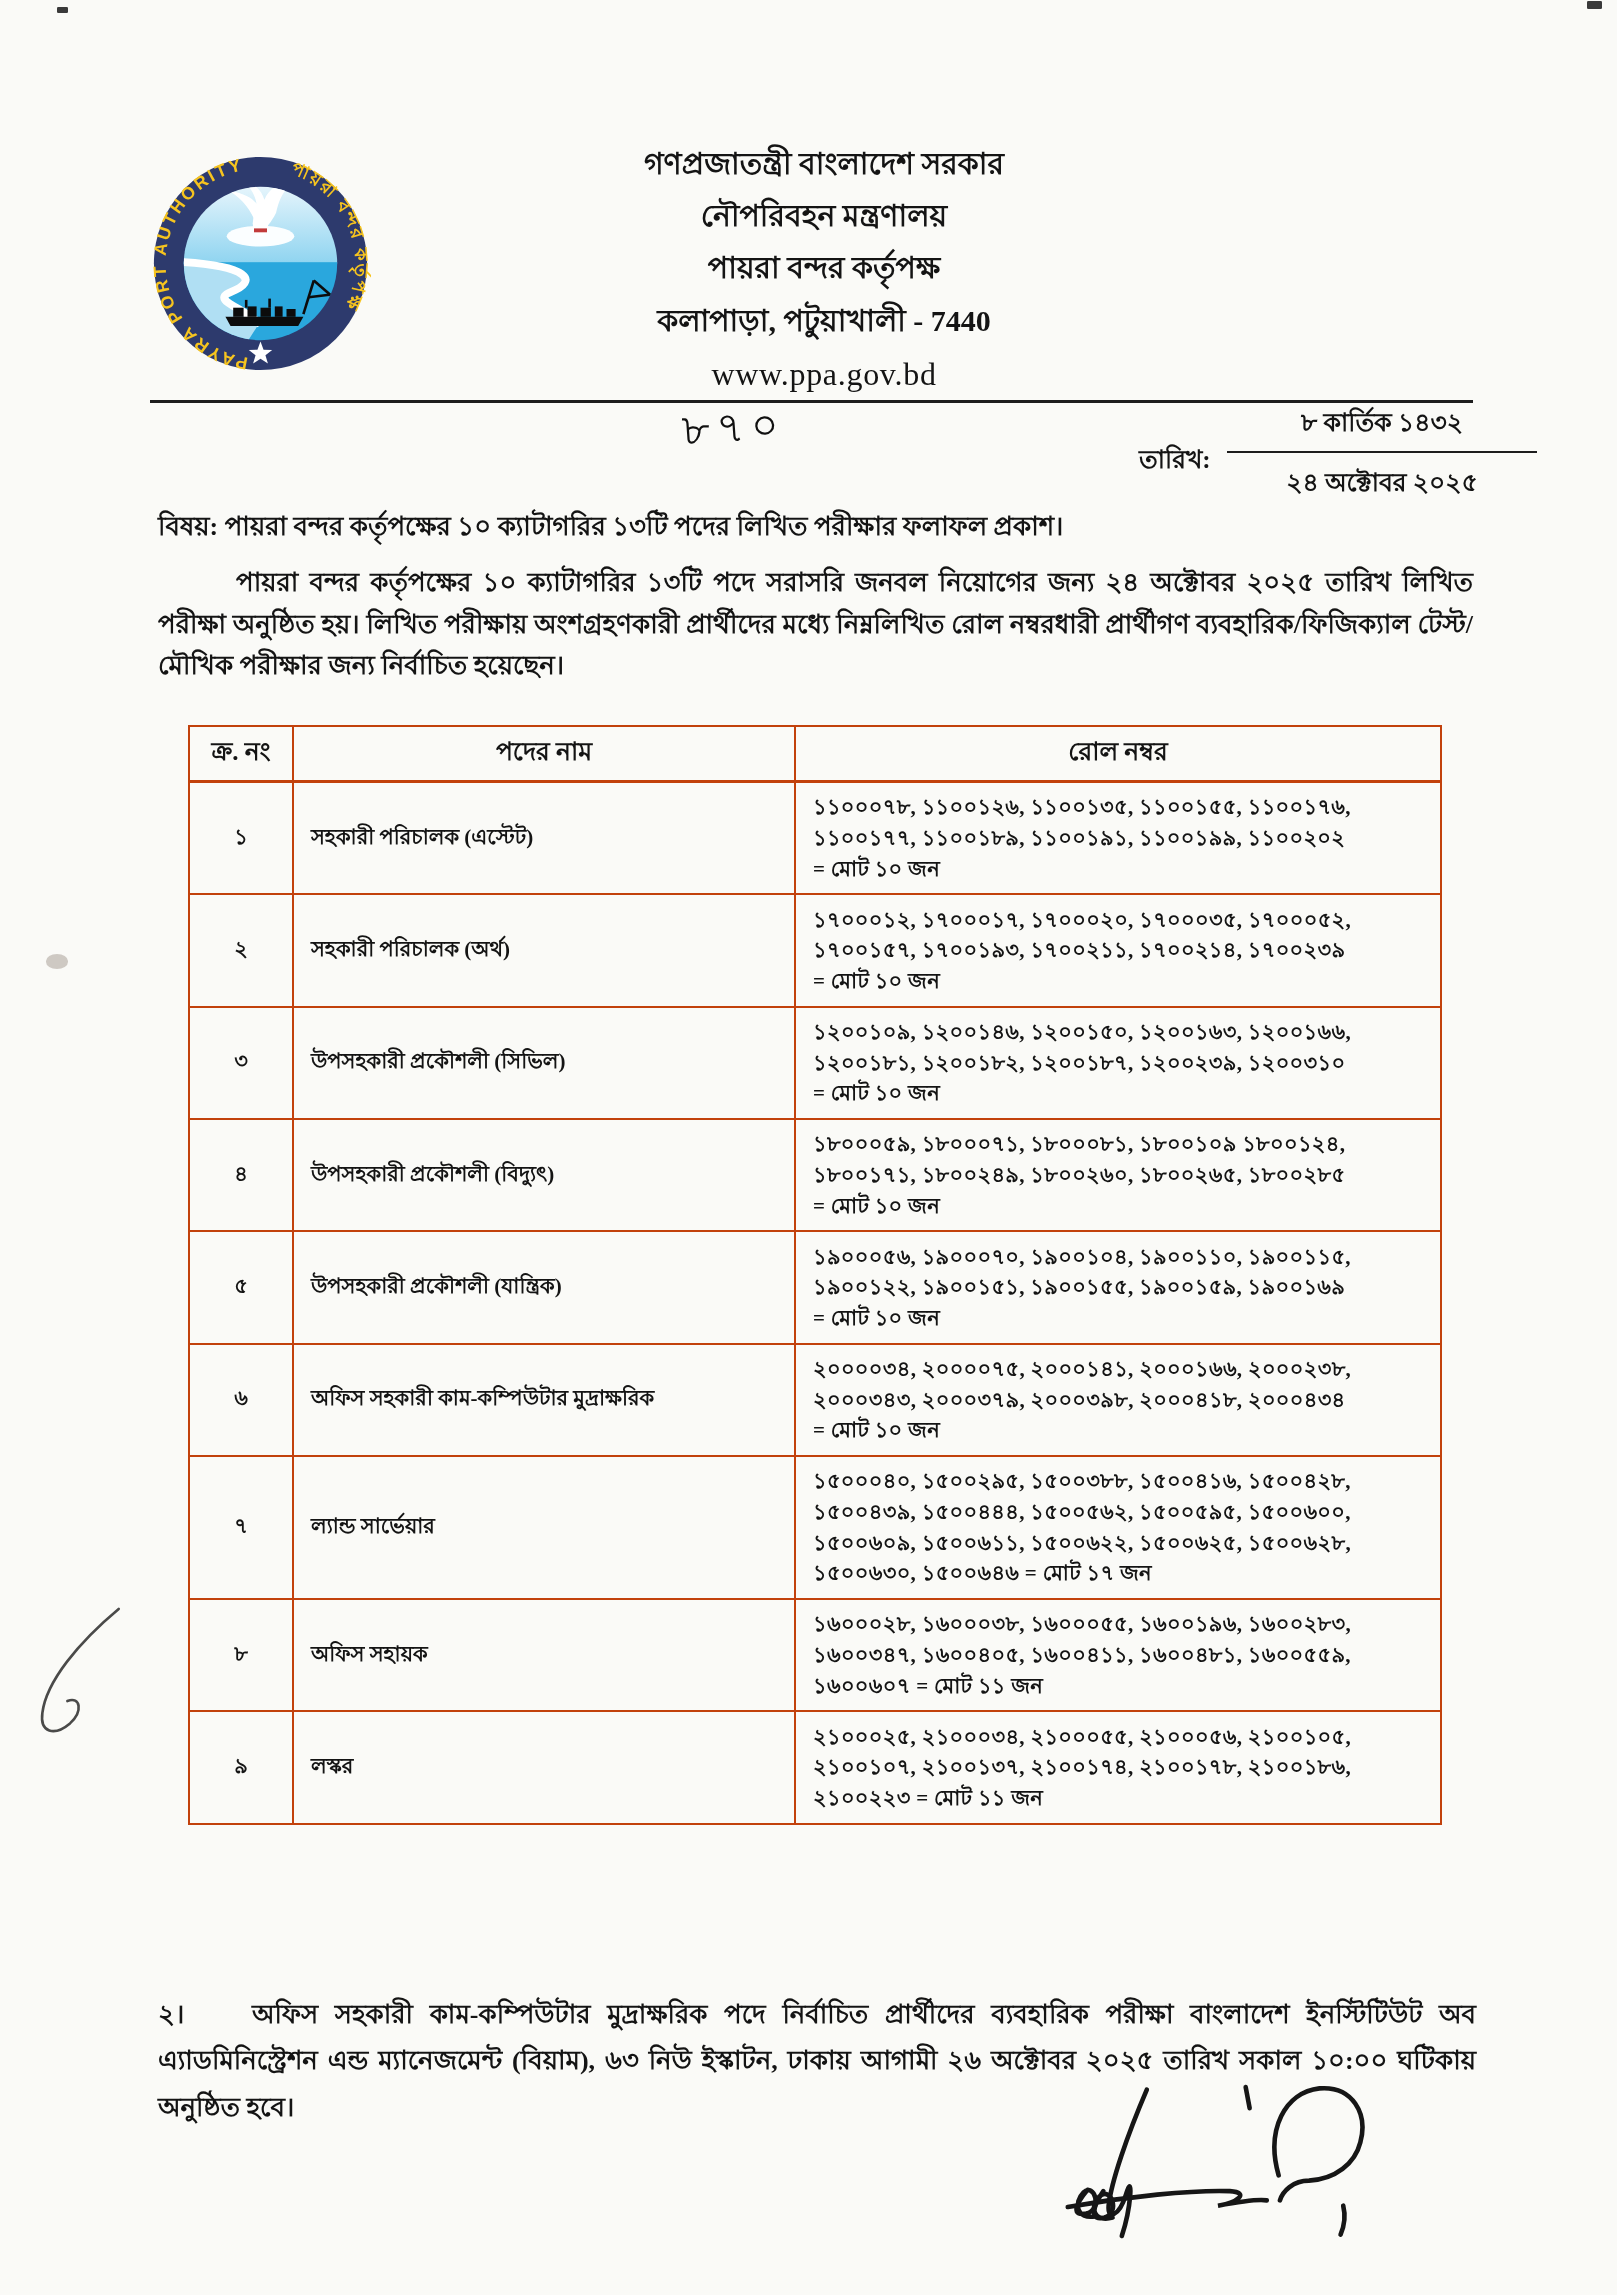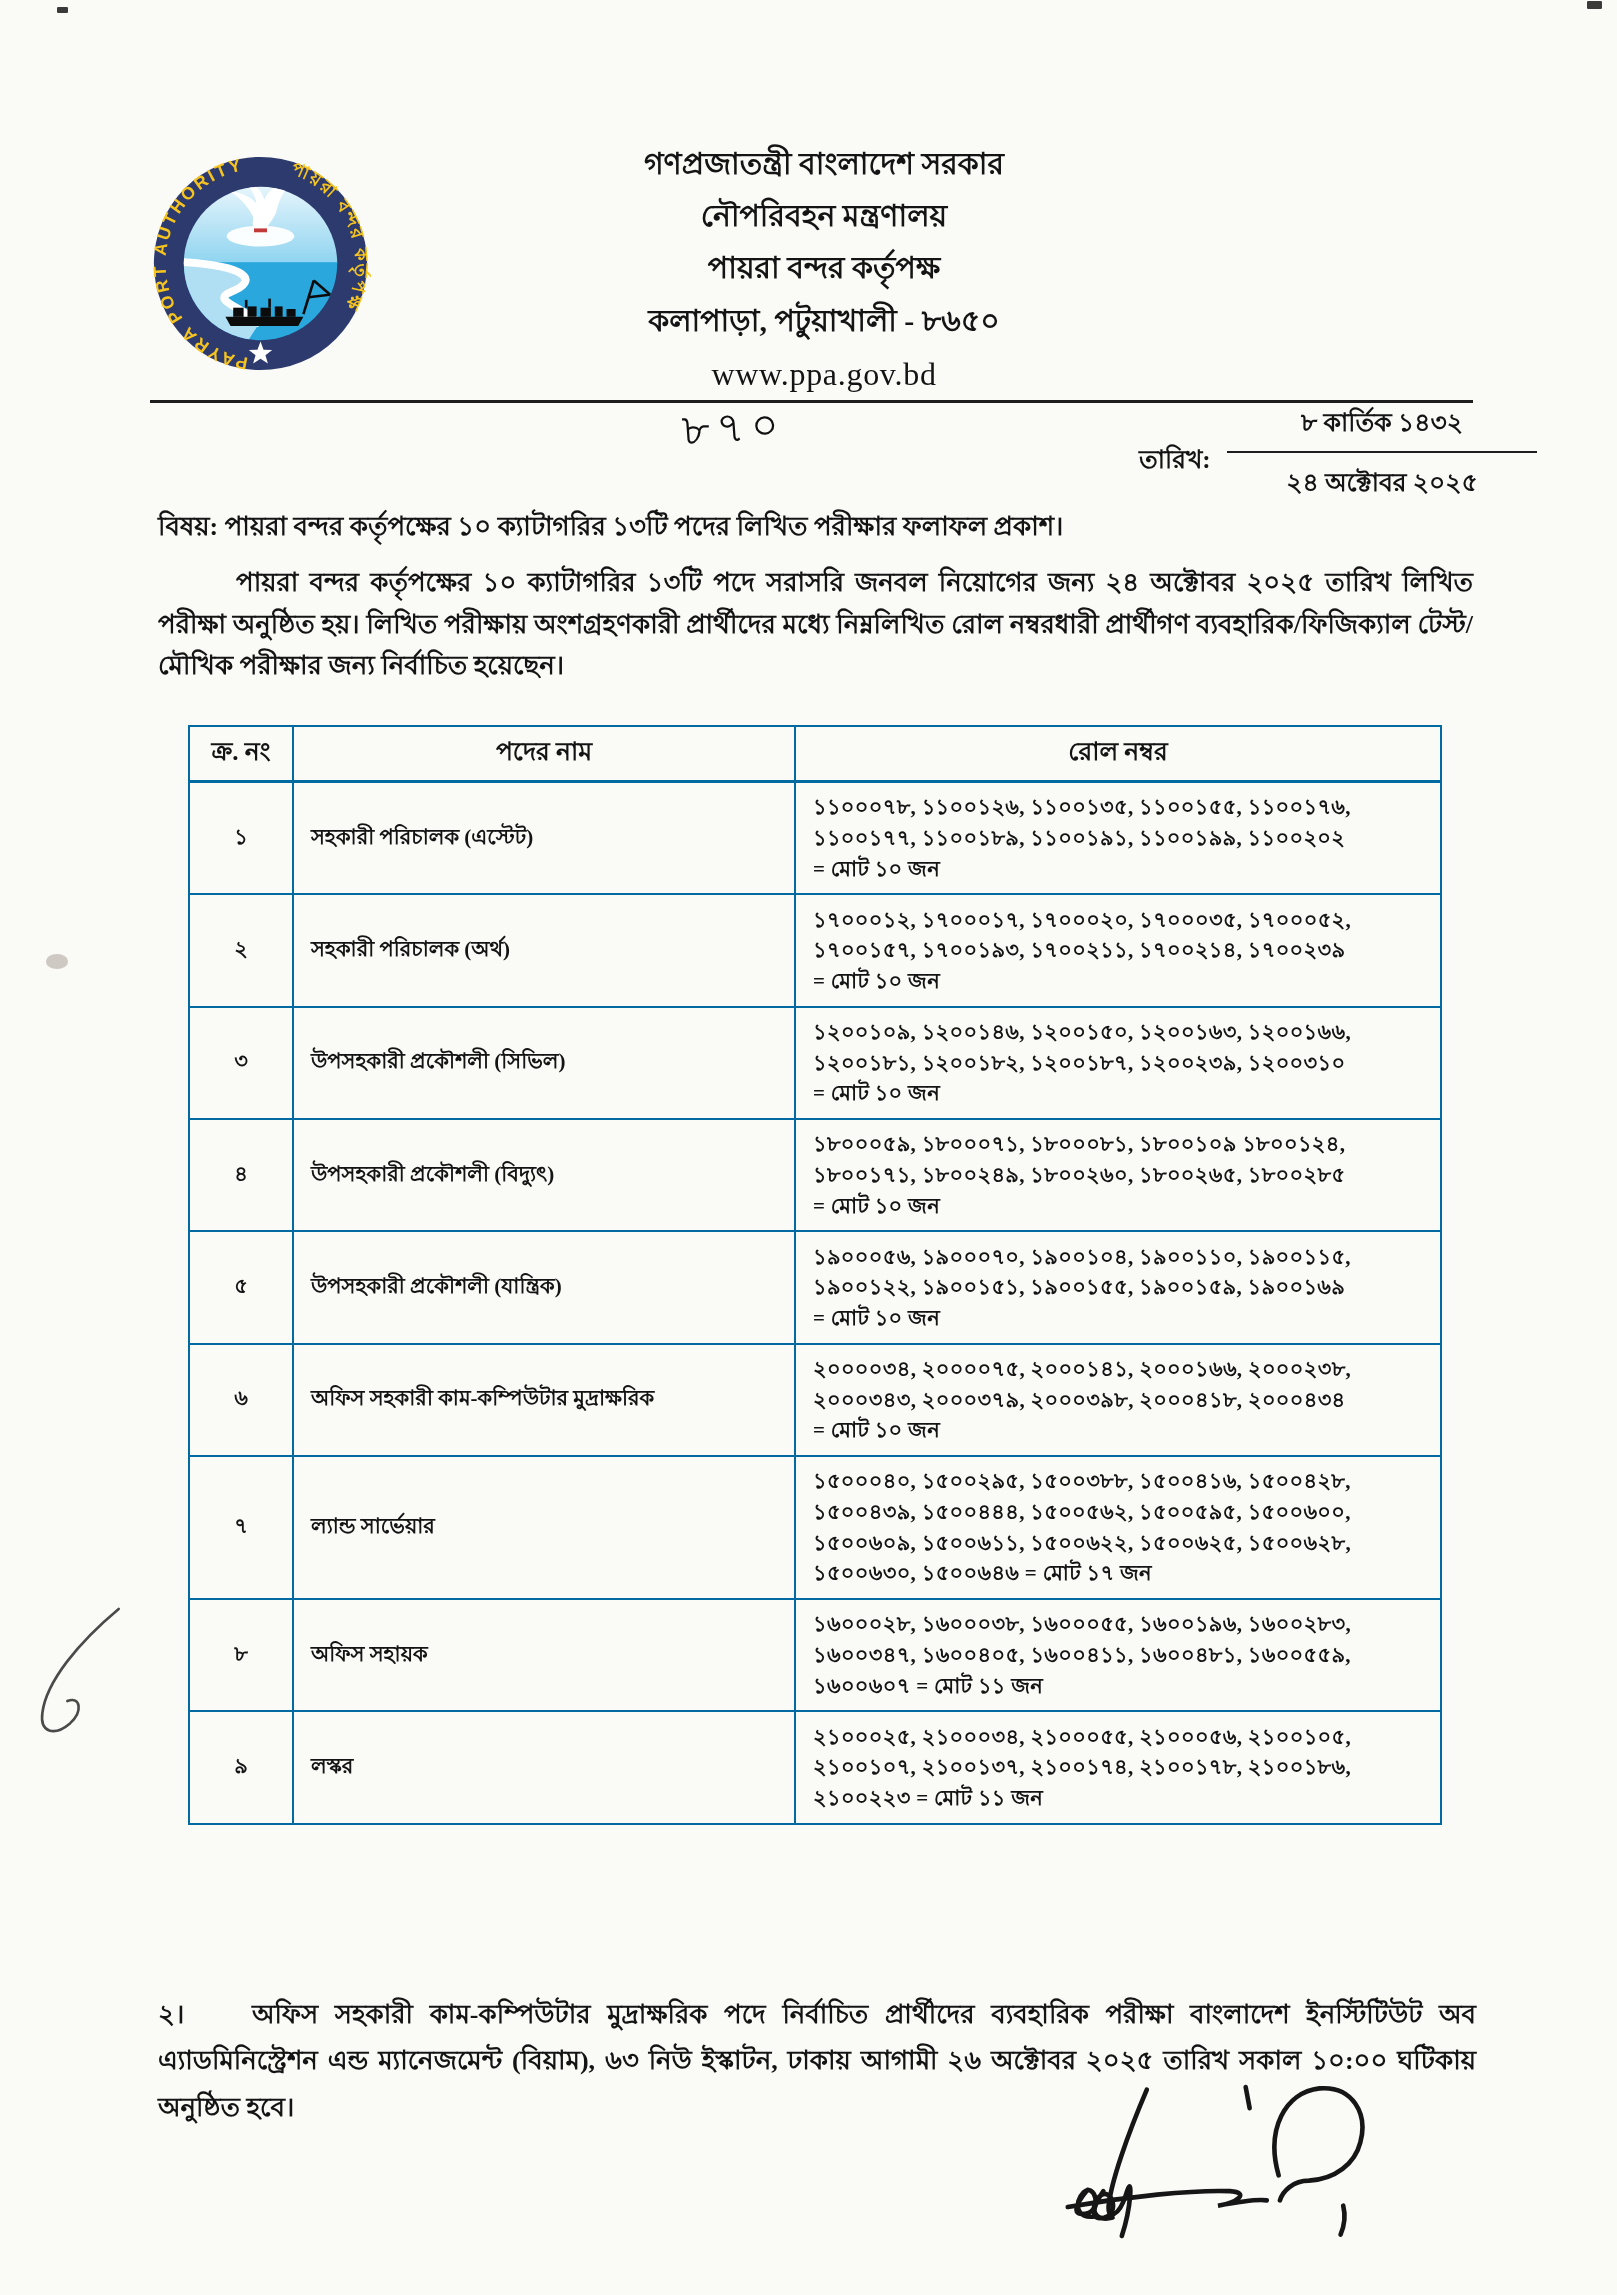--- a/index.html
+++ b/index.html
@@ -30,21 +30,21 @@
   .date-bottom{padding-top:10px;}
 
   
   .subject{position:absolute;left:158px;top:506px;width:1318px;font-size:26px;font-weight:bold;}
   .body-par{position:absolute;left:158px;top:562px;width:1315px;font-size:26px;font-weight:bold;
             line-height:1.6;text-align:justify;text-indent:78px;}
 
   
   .tbl{position:absolute;left:188px;top:725px;width:1252px;border-collapse:collapse;table-layout:fixed;}
   .tbl col.c1{width:104px;} .tbl col.c2{width:502px;} .tbl col.c3{width:646px;}
-  .tbl th,.tbl td{border:2px solid #0369a1;font-weight:bold;}
+  .tbl th,.tbl td{border:2px solid #c2410c;font-weight:bold;}
   .tbl th{font-size:25px;height:51px;text-align:center;border-bottom-width:3.3px;}
   .tbl td{font-size:21px;vertical-align:middle;}
   td.serial{text-align:center;}
   td.post{padding:6.6px 9.2px 6.6px 17px;}
   td.rolls{padding:9.2px 6.6px 9.2px 17px;line-height:1.46;white-space:pre-line;letter-spacing:0.3px;}
   .tbl{border:2.6px solid #1c1c1c;}
 
   
   .footer-par{position:absolute;left:158px;top:1992px;width:1318px;font-size:26px;font-weight:bold;
               line-height:1.78;text-align:justify;}
@@ -120,21 +120,21 @@
       </text>
 
       <polygon points="170,290 174.7,302.6 188,303 177.6,311 181.4,324 170,316.4 158.6,324 162.4,311 152,303 165.3,302.6" fill="#ffffff"></polygon>
     </svg>
   </div>
 
   <div class="head-block">
     <div class="head-line">গণপ্রজাতন্ত্রী বাংলাদেশ সরকার</div>
     <div class="head-line">নৌপরিবহন মন্ত্রণালয়</div>
     <div class="head-line">পায়রা বন্দর কর্তৃপক্ষ</div>
-    <div class="head-line">কলাপাড়া, পটুয়াখালী - ৮৬৫০</div>
+    <div class="head-line">কলাপাড়া, পটুয়াখালী - 7440</div>
     <div class="head-site">www.ppa.gov.bd</div>
   </div>
   <div class="top-rule"></div>
 
   <div class="ref-hand">৮৭০</div>
   <div class="date-label">তারিখ:</div>
   <div class="date-stack">
     <div class="date-top">৮ কার্তিক ১৪৩২</div>
     <div class="date-bottom">২৪ অক্টোবর ২০২৫</div>
   </div>

